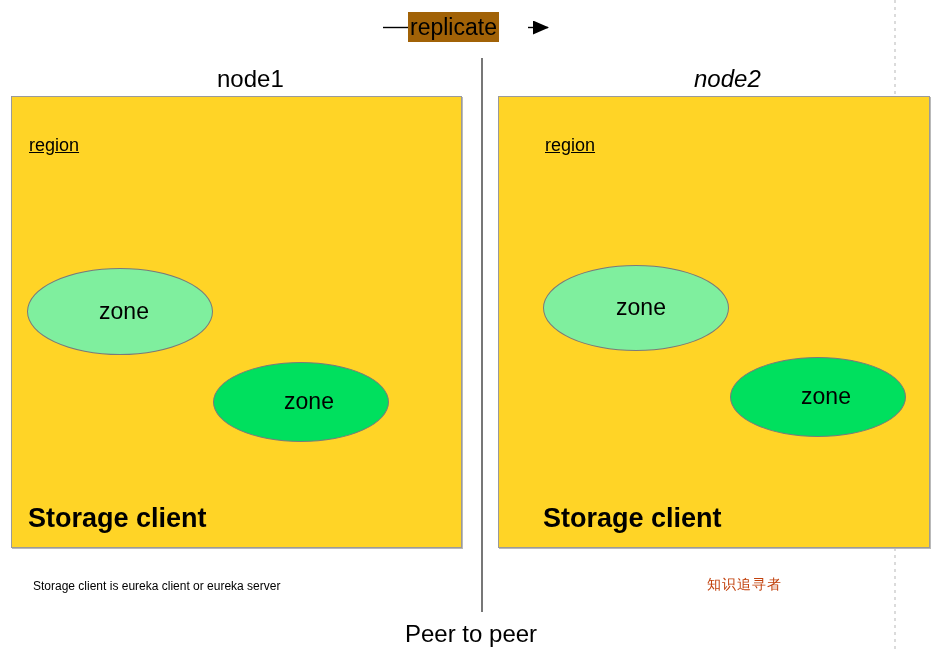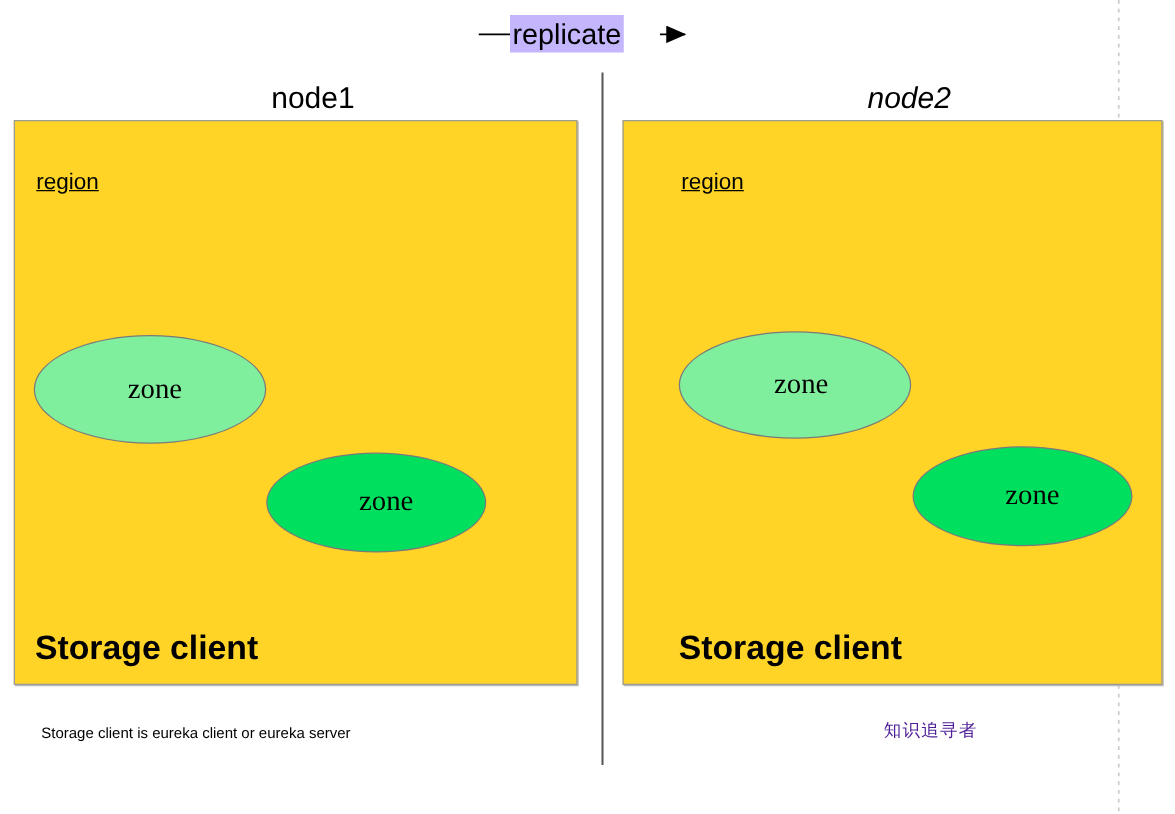--- a/index.html
+++ b/index.html
@@ -15,21 +15,21 @@
   .abs{position:absolute;}
 
   
   .replicate-label{
     left:408px; top:12px;
     font-size:23px;
     line-height:30px;
     letter-spacing:0px;
     white-space:nowrap;
     z-index:5;
-    background:#c4b5fd;
+    background:#a16207;
     padding:0 2px;
   }
 
   
   .node-caption{
     font-size:24px;
     line-height:30px;
     white-space:nowrap;
     top:64px;
   }
@@ -66,21 +66,20 @@
     display:flex;
     align-items:center;
     justify-content:center;
   }
   .zone-label{
     font-size:23px;
     line-height:26px;
     white-space:nowrap;
     position:relative;
     top:-1px;
-    font-family:Liberation Serif, serif;
   }
   #zone-a-1{left:27px;top:268px;width:186px;height:87px;background:#7FEF9E;}
   #zone-a-1 .zone-label{left:4px;}
   #zone-b-1{left:213px;top:362px;width:176px;height:80px;background:#00E05E;}
   #zone-b-1 .zone-label{left:8px;}
   #zone-a-2{left:543px;top:265px;width:186px;height:86px;background:#7FEF9E;}
   #zone-a-2 .zone-label{left:5px;}
   #zone-b-2{left:730px;top:357px;width:176px;height:80px;background:#00E05E;}
   #zone-b-2 .zone-label{left:8px;}
 
@@ -101,21 +100,21 @@
     font-size:12px;
     line-height:18px;
     white-space:nowrap;
   }
 
   
   .watermark{
     left:707px; top:574px;
     font-size:14px;
     line-height:20px;
-    color:#4c1d95;
+    color:#c2410c;
     white-space:nowrap;
     letter-spacing:1px;
   }
 
   
   .bottom-caption{
     left:405px; top:619px;
     font-size:24px;
     line-height:30px;
     white-space:nowrap;
@@ -187,14 +186,15 @@
   <div class="abs zone-ellipse" id="zone-b-2">
     <span class="zone-label">zone</span>
   </div>
 
   <div class="abs storage-label" id="storage-2">Storage client</div>
 
   <div class="abs footnote">Storage client is eureka client or eureka server</div>
 
   <div class="abs watermark">知识追寻者</div>
 
+  <div class="abs bottom-caption">Peer to peer</div>
 
 </div>
 
 </body></html>

